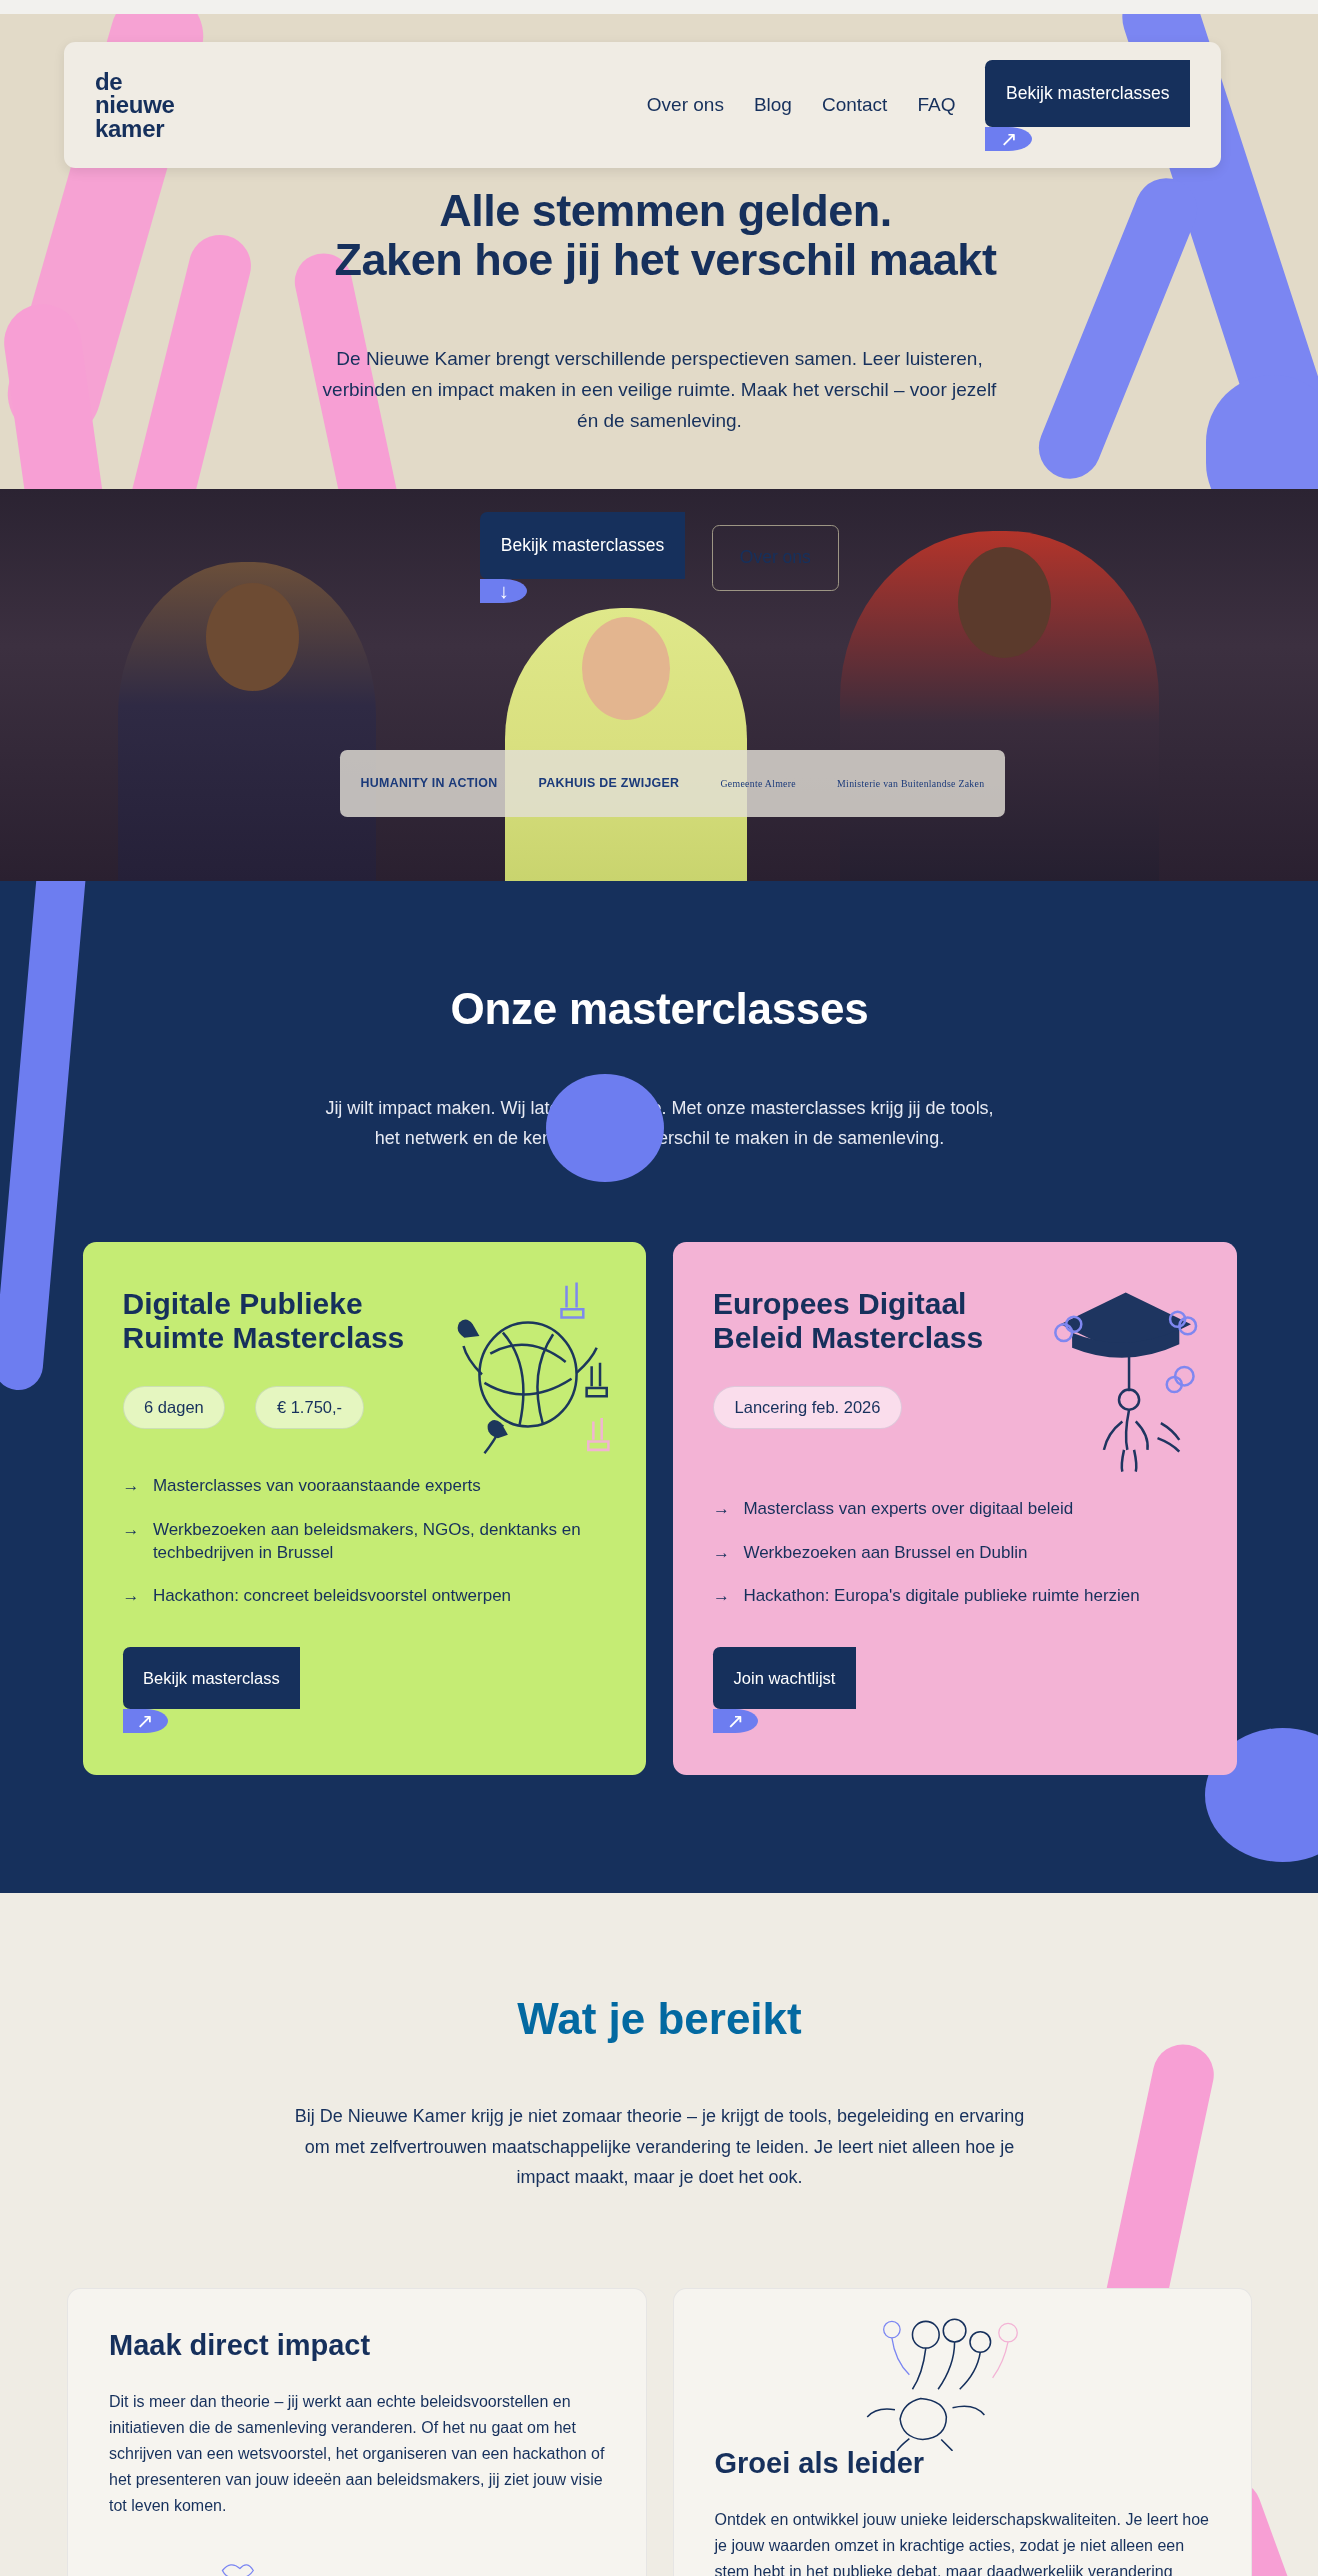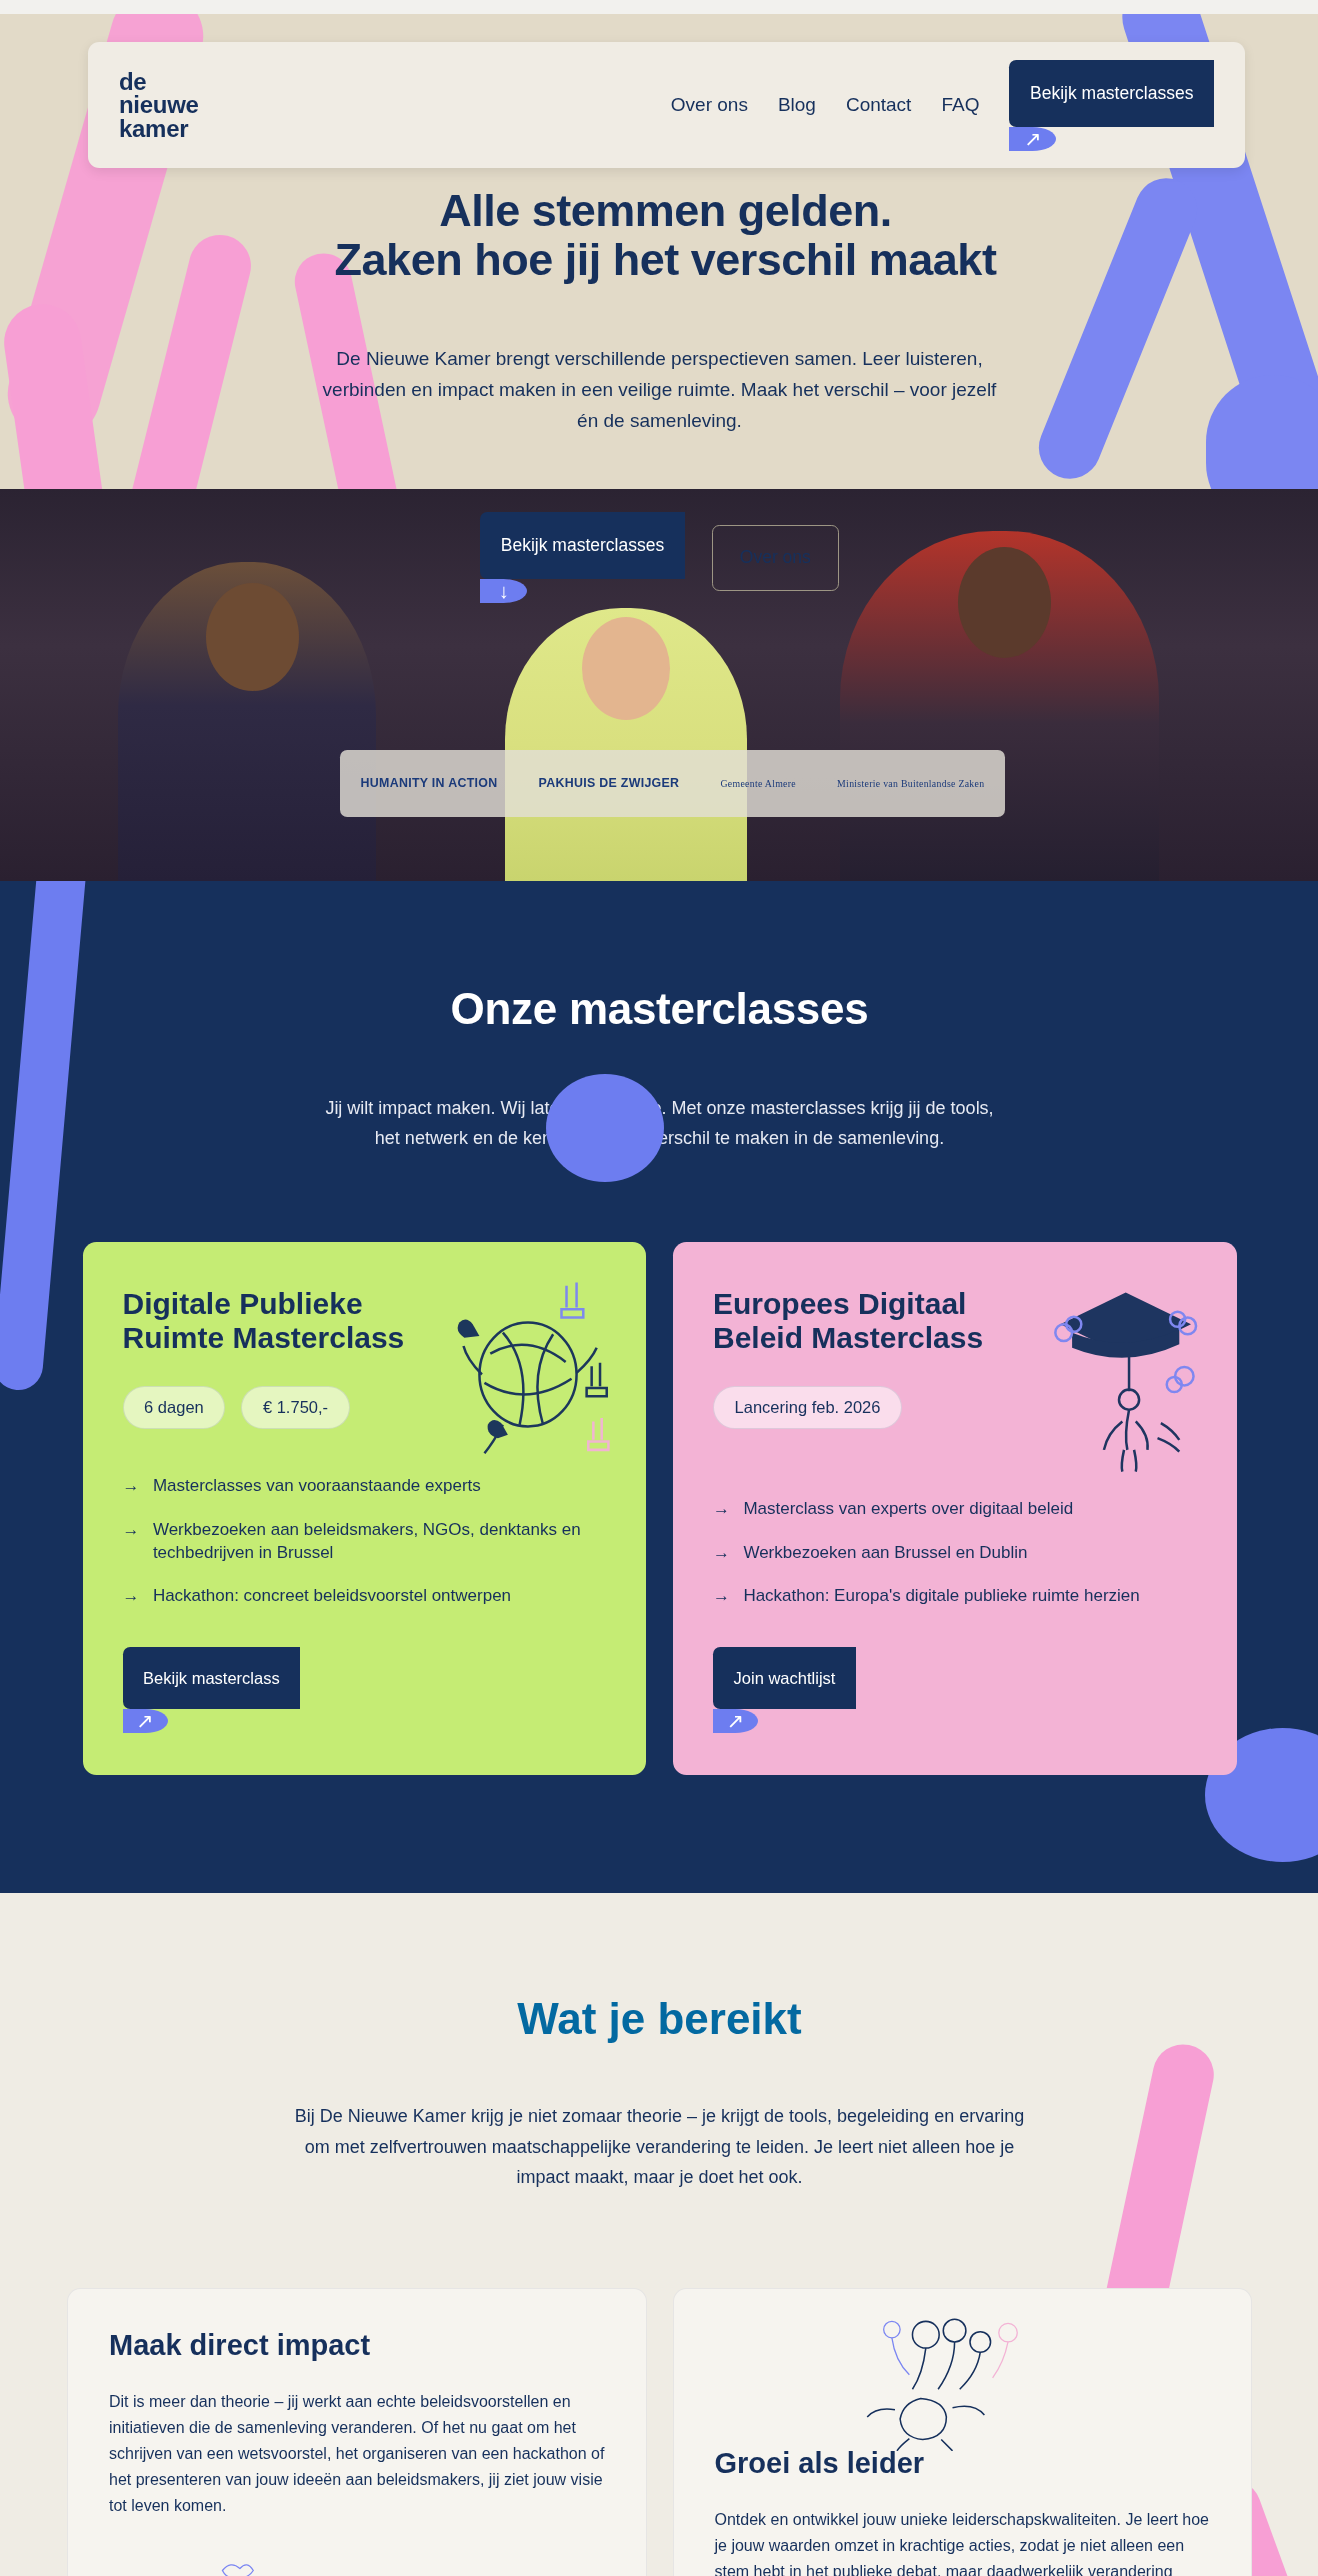--- a/index.html
+++ b/index.html
@@ -15,21 +15,21 @@
   .hero-bg{position:absolute;inset:14.4px 0 0 0;background:#e2dac8;overflow:hidden;}
   .sq-pink-1{position:absolute;left:59px;top:-31px;width:93px;height:464px;background:#f79fd4;border-radius:46px;transform:rotate(16deg);opacity:.95}
   .sq-pink-2{position:absolute;left:149px;top:216px;width:62px;height:392px;background:#f79fd4;border-radius:31px;transform:rotate(14deg);}
   .sq-pink-3{position:absolute;left:319px;top:237px;width:57px;height:289px;background:#f79fd4;border-radius:28px;transform:rotate(-12deg);}
   .sq-pink-4{position:absolute;left:20.6px;top:289px;width:77px;height:319px;background:#f79fd4;border-radius:39px;transform:rotate(-8deg);}
   .sq-blue-1{position:absolute;right:52px;top:-46px;width:77px;height:515px;background:#7b86f2;border-radius:39px;transform:rotate(-18deg);}
   .sq-blue-2{position:absolute;right:170px;top:155px;width:62px;height:319px;background:#7b86f2;border-radius:31px;transform:rotate(22deg);}
   .sq-blue-3{position:absolute;right:-20.6px;top:361px;width:134px;height:155px;background:#7b86f2;border-radius:67px;}
 
   
-  .nav{position:absolute;left:88px;top:42px;width:1157px;height:126px;background:#f0ece4;
+  .nav{position:absolute;left:64px;top:42px;width:1157px;height:126px;background:#f0ece4;
        border-radius:11.3px;box-shadow:0 3.1px 11.3px rgba(0,0,0,.09);z-index:10;display:flex;align-items:center;padding:0 31px;}
   .logo{font-size:24px;line-height:.96;font-weight:700;color:#16305c;letter-spacing:-0.3px;}
   .nav-right{margin-left:auto;display:flex;align-items:center;gap:30px;}
   .nav-link{font-size:19px;color:#16305c;text-decoration:none;white-space:nowrap;}
   .btn-pill{display:flex;align-items:stretch;flex-direction:column;}
   .btn-dark{background:#16305c;color:#fff;font-size:17.5px;padding:23px 20.6px;border-radius:7.2px 0 0 7.2px;border:none;white-space:nowrap;cursor:pointer;font-family:inherit;}
   .btn-arrow{background:#6d7df0;color:#fff;width:47px;border-radius:0 50% 50% 0;display:flex;align-items:center;justify-content:center;font-size:20.6px;cursor:pointer;border:none;}
 
   .hero-inner{position:relative;z-index:5;padding-top:187px;text-align:center;}
   .hero-h1{font-size:45px;line-height:1.08;color:#16305c;font-weight:700;letter-spacing:-0.5px;padding-left:12px;}
@@ -55,21 +55,21 @@
   .mc .sq-blue-a{position:absolute;left:15.5px;top:-46px;width:49px;height:556px;background:#6d7df0;border-radius:25px;transform:rotate(5deg);}
   .mc .blob-a{position:absolute;left:546px;top:193px;width:118px;height:108px;background:#6d7df0;border-radius:50%;}
   .mc .blob-b{position:absolute;right:-41px;bottom:31px;width:155px;height:134px;background:#6d7df0;border-radius:50%;}
   .mc h2{text-align:center;color:#fff;font-size:44px;font-weight:700;letter-spacing:-0.3px;}
   .mc-sub{margin:59px auto 0;max-width:685px;text-align:center;color:#e7eaf3;font-size:18px;line-height:1.68;}
   .mc-cards{margin:89px auto 0;width:1154px;display:flex;gap:27px;position:relative;z-index:3;}
   .mc-card{flex:1;border-radius:13.4px;padding:45px 40px 42px;position:relative;overflow:hidden;min-height:381px;display:flex;flex-direction:column;}
   .mc-card.green{background:#c5ec74;}
   .mc-card.pink{background:#f3b3d5;}
   .mc-card h3{font-size:30px;line-height:1.12;color:#16305c;font-weight:700;max-width:330px;}
-  .tags{display:flex;gap:16px;margin-top:31px;}
+  .tags{display:flex;gap:30px;margin-top:31px;}
   .tag{background:rgba(255,255,255,.55);border:0.5px solid rgba(22,48,92,.12);border-radius:515px;padding:11.3px 20.6px;font-size:16.5px;color:#16305c;white-space:nowrap;}
   .mc-feats{margin-top:auto;padding-top:46px;display:flex;flex-direction:column;gap:20.6px;}
   .feat{display:flex;gap:13.4px;font-size:17px;color:#16305c;line-height:1.35;align-items:flex-start;}
   .feat .ar{flex:0 0 auto;font-size:17px;}
   .mc-card .btn-pill{margin-top:39px;align-self:flex-start;}
   .mc-card .btn-dark{padding:21.6px 20.6px;font-size:16.5px;}
   .mc-card .btn-arrow{width:45px;}
   .mc-illu{position:absolute;right:33px;top:32px;width:170px;height:201px;opacity:.96;}
 
   

